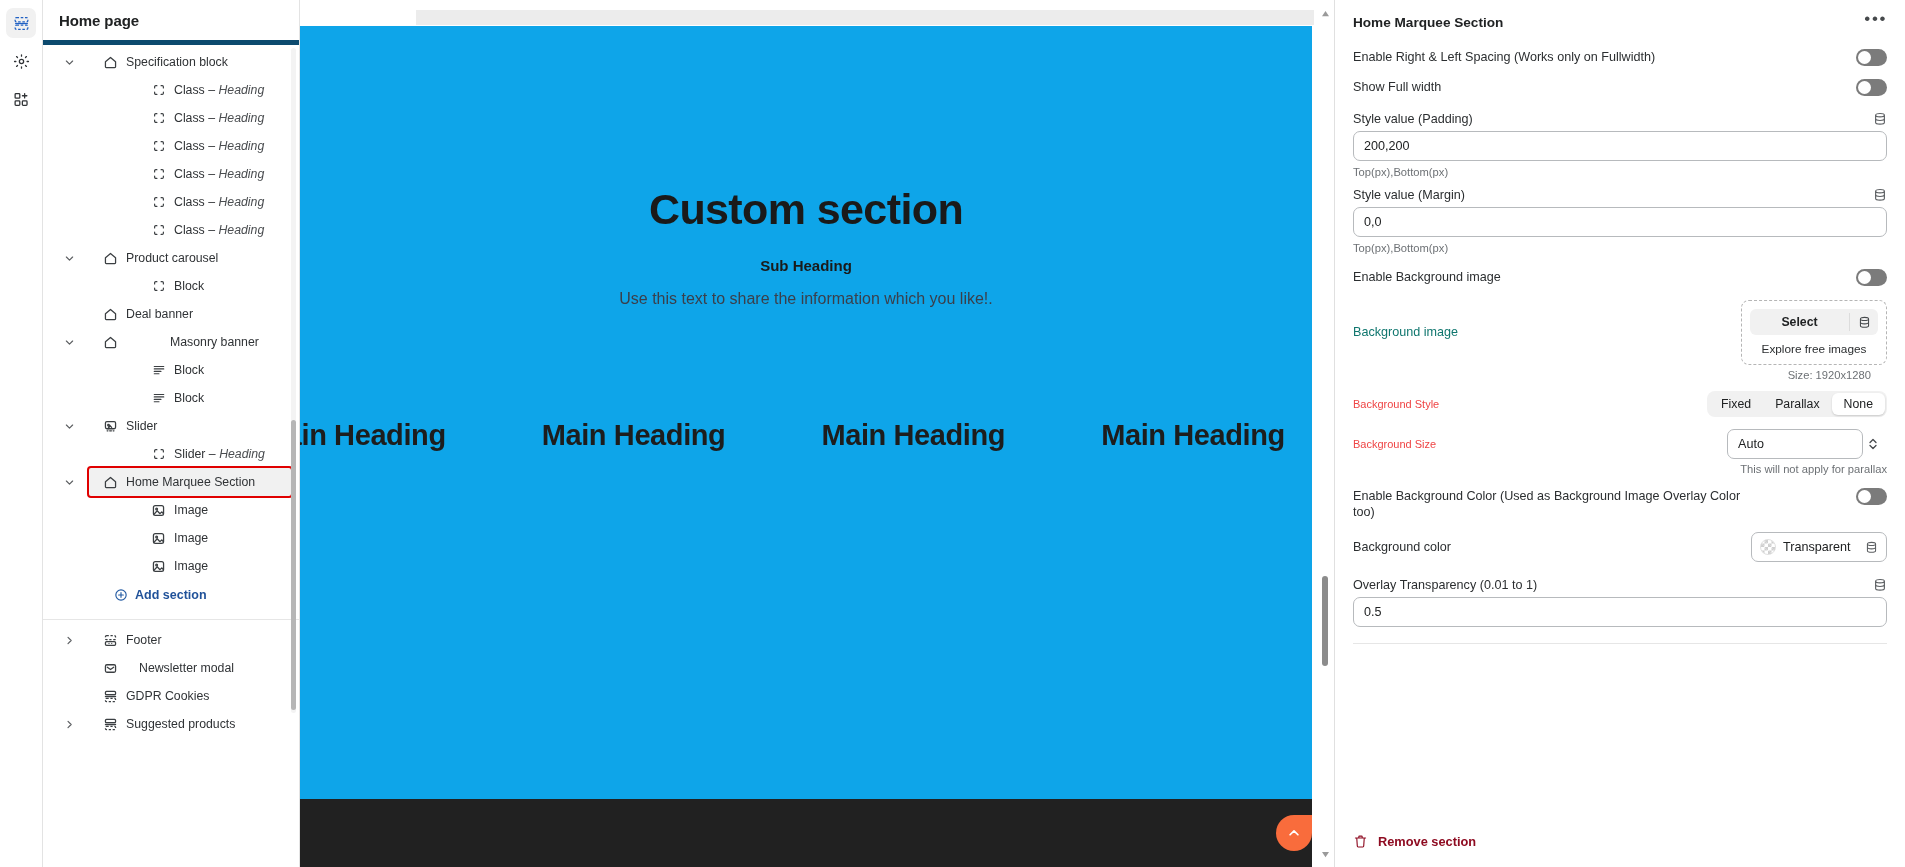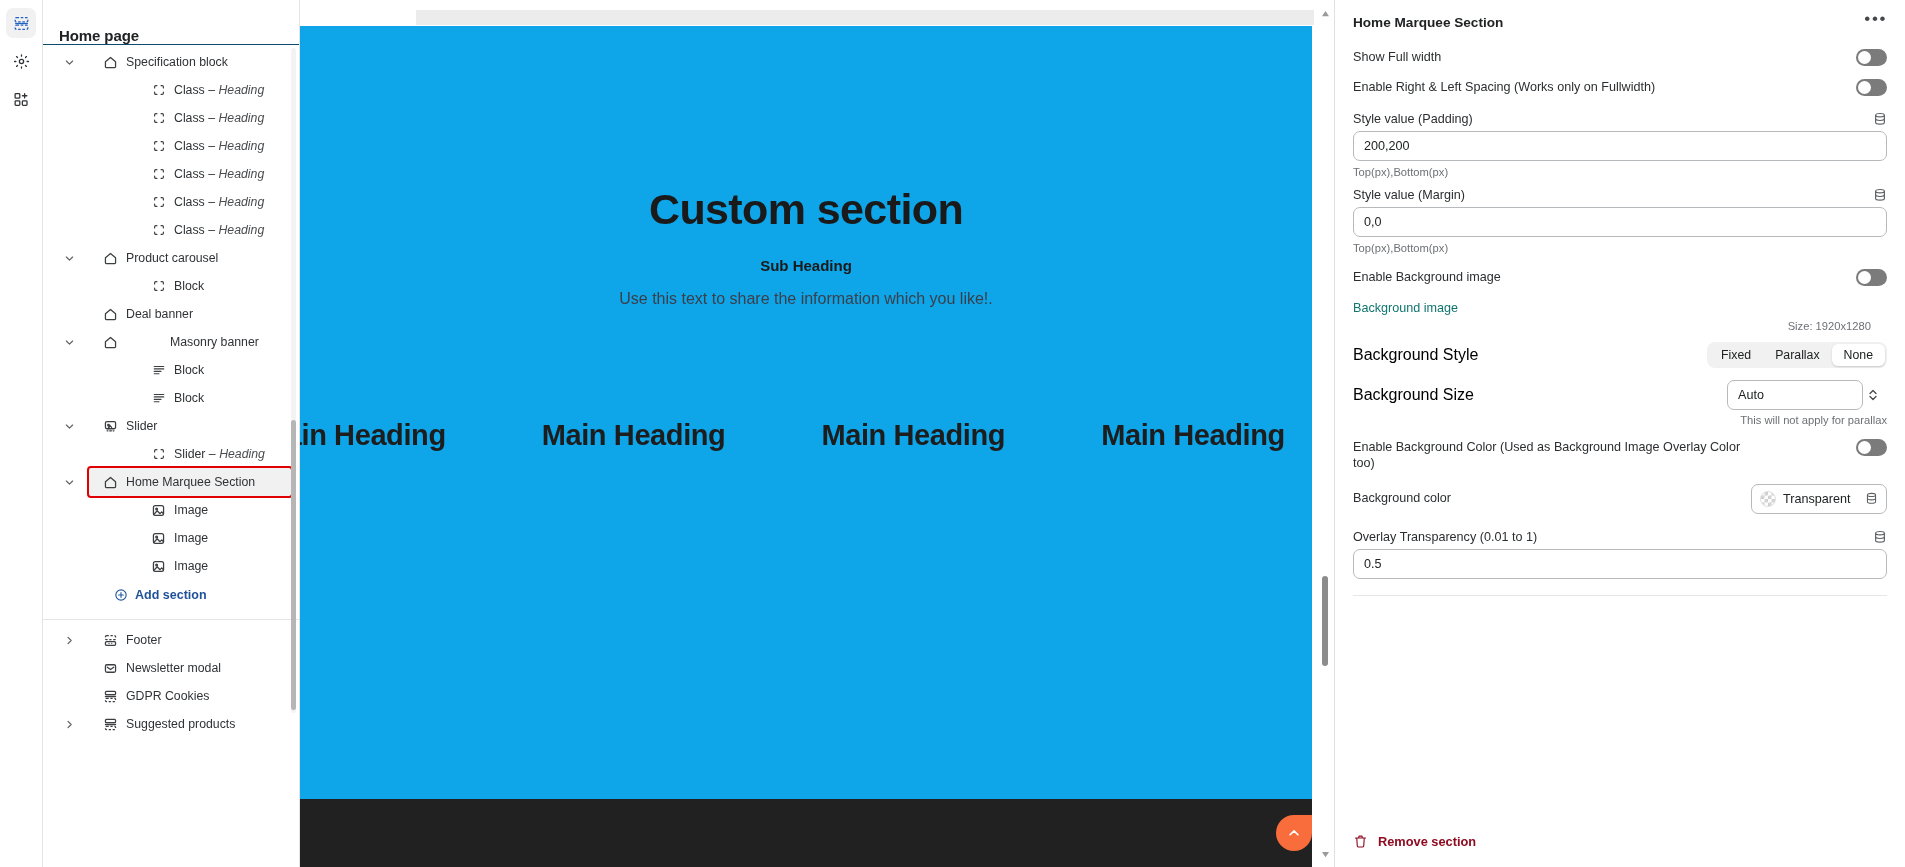--- a/index.html
+++ b/index.html
@@ -33,23 +33,23 @@
   
   .sidebar {
     width: 257px; min-width: 257px; height: 867px;
     background: #ffffff;
     border-right: 1px solid #e3e3e3;
     display: flex; flex-direction: column;
     position: relative;
   }
   .sidebar-header {
     height: 45px; min-height: 45px;
-    display: flex; align-items: flex-end;
+    display: flex; align-items: center;
     padding-left: 16px;
-    border-bottom: 1px solid #0c4a6e;
+    border-bottom: 5px solid #0c4a6e;
   }
   .sidebar-title {
     font-size: 15px; font-weight: 700; color: #202223;
     letter-spacing: -0.1px;
   }
   .tree-scroll {
     flex: 1; overflow: hidden; position: relative;
     padding-top: 3px;
   }
   .tree-row {
@@ -267,21 +267,21 @@
     font-size: 11.8px; color: #2b2e30; margin-top: 7px; cursor: pointer;
   }
   .size-note {
     font-size: 11.2px; color: #6d7175; margin-top: 4px; text-align: right;
     padding-right: 16px;
   }
   .seg-row {
     display: flex; align-items: center; justify-content: space-between;
     margin-top: 10px;
   }
-  .seg-label { font-size: 16px; color: #000000; line-height: 1.3; }
+  .seg-label { font-size: 11px; color: #ef4444; line-height: 1.3; }
   .segmented {
     display: flex; background: #f1f1f1; border-radius: 8px; padding: 2px;
   }
   .seg-opt {
     padding: 4px 12px; font-size: 12.3px; color: #202223;
     border-radius: 6px; cursor: pointer; font-weight: 400;
   }
   .seg-opt.active {
     background: #ffffff; font-weight: 400;
     box-shadow: 0 1px 2px rgba(0,0,0,0.16);
@@ -592,21 +592,21 @@
     <div class="row-icon">
             <svg width="15" height="15" viewBox="0 0 16 16">
         <rect x="2.6" y="2.8" width="10.8" height="4.3" rx="1.2" stroke="#3b3f42" stroke-width="1.35" fill="none" stroke-dasharray="2.4 1.8"></rect>
         <rect x="2.6" y="9.1" width="10.8" height="4.1" rx="1.2" stroke="#3b3f42" stroke-width="1.35" fill="none"></rect>
         <circle cx="6.4" cy="11.1" r="0.6" fill="#3b3f42"></circle>
               <circle cx="9.3" cy="11.1" r="0.6" fill="#3b3f42"></circle>
             </svg>
           </div>
     <div class="row-label">Footer</div>
   </div>
-        <div class="tree-row" style="padding-left:13px;margin-left:46px;margin-right:0px;">
+        <div class="tree-row" style="padding-left:13px;margin-left:46px;margin-right:0px;gap:13px;">
 
     <div class="row-icon">
             <svg width="15" height="15" viewBox="0 0 16 16">
         <rect x="2.6" y="4" width="10.8" height="8" rx="1.6" stroke="#3b3f42" stroke-width="1.35" fill="none"></rect>
         <path d="M4.6 6.6 8 9.1l3.4-2.5" stroke="#3b3f42" stroke-width="1.35" fill="none" stroke-linecap="round" stroke-linejoin="round"></path>
             </svg>
           </div>
     <div class="row-label">Newsletter modal</div>
   </div>
         <div class="tree-row" style="padding-left:13px;margin-left:46px;margin-right:0px;">
@@ -685,29 +685,29 @@
   <div class="panel">
     <div class="panel-head">
       <div class="panel-title">Home Marquee Section</div>
       <div class="panel-dots">•••</div>
     </div>
 
     <div class="panel-body">
 
       
       <div class="prow">
-        <div class="prow-label">Show Full width</div>
+        <div class="prow-label" style="max-width:420px;">Enable Right &amp; Left Spacing (Works only on Fullwidth)</div>
         <div class="toggle">
             <div class="knob"></div>
           </div>
       </div>
 
       
       <div class="prow">
-        <div class="prow-label" style="max-width:420px;">Enable Right &amp; Left Spacing (Works only on Fullwidth)</div>
+        <div class="prow-label">Show Full width</div>
         <div class="toggle">
             <div class="knob"></div>
           </div>
       </div>
 
       
       <div class="field-head">
         <div class="field-label">Style value (Padding)</div>
         <div class="db-icon">
           <svg width="14" height="14" viewBox="0 0 16 16" fill="none">
@@ -738,20 +738,34 @@
       <div class="prow" style="margin-top:8px;gap:31px;">
         <div class="prow-label">Enable Background image</div>
         <div class="toggle">
             <div class="knob"></div>
           </div>
       </div>
 
       
       <div class="bgimg-row">
         <div class="bgimg-label">Background image</div>
+        <div class="dropzone">
+          <div class="select-btn">
+            <div class="lbl">Select</div>
+            <div class="sep"></div>
+            <div class="ic">
+              <svg width="13" height="13" viewBox="0 0 16 16" fill="none">
+                <ellipse cx="8" cy="3.6" rx="5" ry="1.9" stroke="#46494c" stroke-width="1.3"></ellipse>
+                <path d="M3 3.6v4.2c0 1 2.2 1.9 5 1.9s5-.9 5-1.9V3.6" stroke="#46494c" stroke-width="1.3"></path>
+                <path d="M3 7.8v4.2c0 1 2.2 1.9 5 1.9s5-.9 5-1.9V7.8" stroke="#46494c" stroke-width="1.3"></path>
+              </svg>
+            </div>
+          </div>
+          <div class="explore-link">Explore free images</div>
+        </div>
       </div>
       <div class="size-note">Size: 1920x1280</div>
 
       
       <div class="seg-row">
         <div class="seg-label">Background Style</div>
         <div class="segmented" id="bg-style-seg">
             <div class="seg-opt">Fixed</div>
             <div class="seg-opt">Parallax</div>
             <div class="seg-opt active">None</div>

